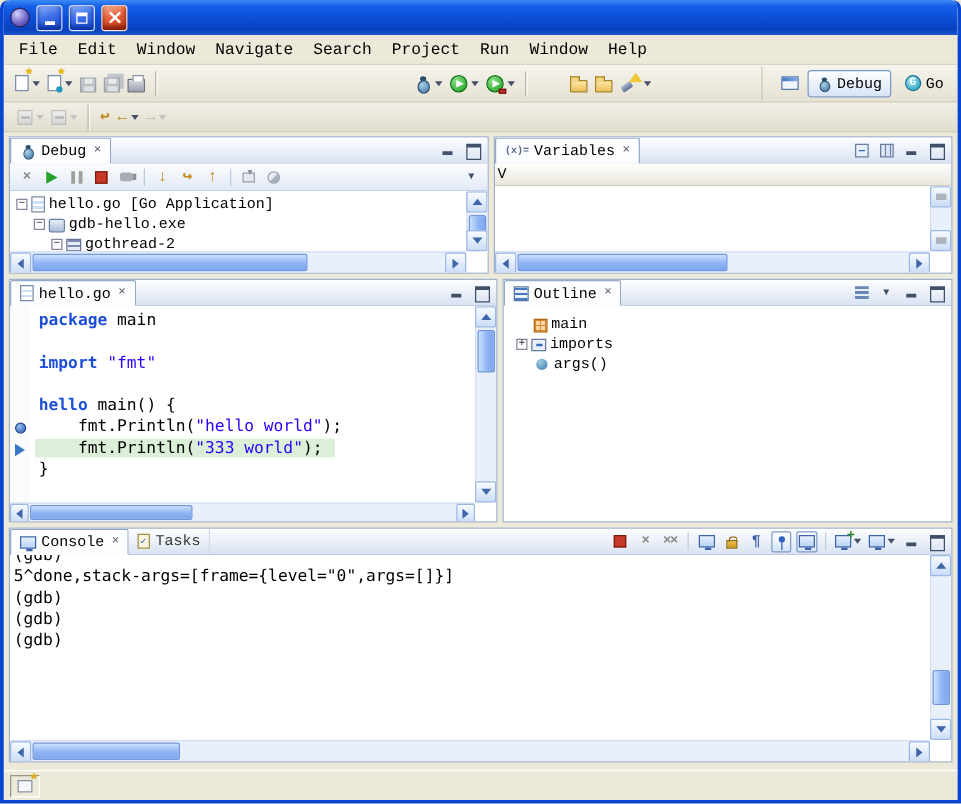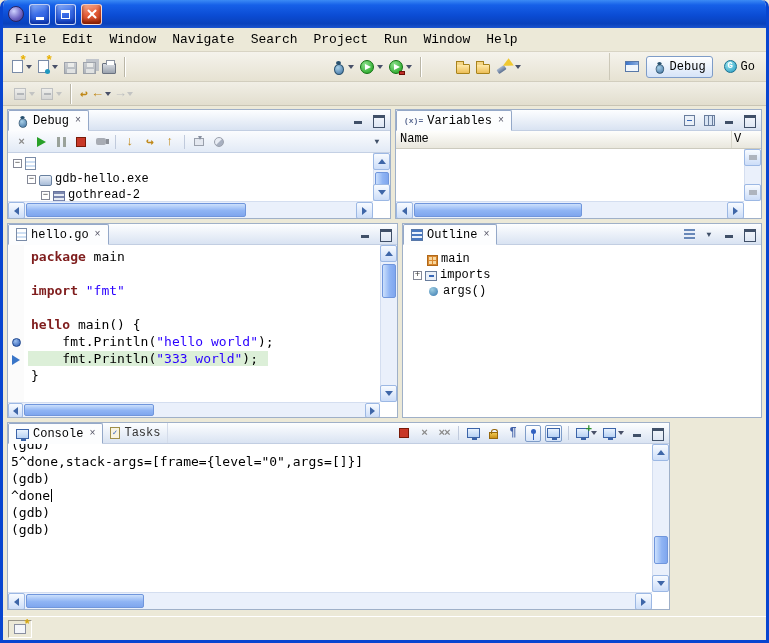--- a/index.html
+++ b/index.html
@@ -69,21 +69,21 @@
   .i-goicn{width:13px;height:13px;border-radius:50%;background:radial-gradient(circle at 35% 30%,#A0E8F0,#2098C0);border:1px solid #187090;position:relative;flex:none}
   .i-goicn::after{content:"G";position:absolute;left:3px;top:0px;color:#fff;font-size:9px;font-weight:bold}
 
   
   .workbench{flex:1;position:relative;background:#ECE9D8}
   .panel{position:absolute;border:1px solid #9FB0C8;background:#FCFDFE;display:flex;flex-direction:column;overflow:hidden}
   #p-debug{left:4px;top:3px;width:384px;height:110px}
   #p-vars{left:392px;top:3px;width:367px;height:110px}
   #p-editor{left:4px;top:117px;width:391px;height:195px}
   #p-outline{left:399px;top:117px;width:360px;height:195px}
-  #p-console{left:4px;top:316px;width:663px;height:188px}
+  #p-console{left:4px;top:316px;width:755px;height:188px}
   .tabrow{height:21px;flex:none;display:flex;align-items:stretch;background:linear-gradient(180deg,#FDFEFF,#D9E3F2);border-bottom:1px solid #C2CEE2}
   .vtab{display:flex;align-items:center;gap:4px;padding:0 7px;font-size:12px;color:#333;border-right:1px solid #D4DCEA;white-space:nowrap}
   .vtab.active{background:#FCFDFE;border:1px solid #94A8C8;border-bottom:1px solid #FCFDFE;margin-bottom:-1px;border-radius:2px 2px 0 0;color:#000}
   .tclose{font-size:10px;color:#556;margin-left:2px}
   .tab-actions{margin-left:auto;display:flex;align-items:center;gap:4px;padding:0 4px}
   .tool{min-width:16px;height:17px;display:flex;align-items:center;justify-content:center;padding:0 1px}
   .pressed{border:1px solid #7E9CC8;background:linear-gradient(180deg,#FFF,#D6E4F8);border-radius:2px}
   .vmin{width:13px;height:12px;position:relative}
   .vmin::after{content:"";position:absolute;left:2px;bottom:2px;width:8px;height:3px;background:#405068}
   .vmax{width:13px;height:12px;position:relative}
@@ -139,21 +139,21 @@
   
   .ed-body{flex:1;position:relative;background:#fff;display:flex;overflow:hidden}
   .ruler{width:16px;flex:none;background:#FBFBFB;padding-top:4px}
   .ruler-row{height:17px;display:flex;align-items:center;justify-content:center}
   .mk-circle{width:9px;height:9px;border-radius:50%;background:radial-gradient(circle at 35% 30%,#9CC0F0,#2858B0);border:1px solid #1C458E}
   .mk-arrow{width:0;height:0;border-left:8px solid #3A76C8;border-top:5px solid transparent;border-bottom:5px solid transparent}
   .codewrap{flex:1;padding:4px 17px 0 4px;overflow:hidden;font-family:"DejaVu Sans Mono",monospace;font-size:13px}
   .code-line{height:17px;white-space:pre}
   .line-inner{display:inline-block;padding:0 3px}
   .line-inner.hl{background:#DCEFD8;padding-right:10px}
-  .tok-kw{color:#7f1d1d;font-weight:bold}
+  .tok-kw{color:#1d4ed8;font-weight:bold}
   .tok-str{color:#2A00FF}
   .tok-pl{color:#000}
 
   
   .cols{display:flex;height:18px;background:linear-gradient(180deg,#FEFEFC,#E9E7DD);border-bottom:1px solid #CCCABE;font-size:12px;flex:none;padding-right:17px}
   .col-name{flex:1;padding:1px 4px;border-right:1px solid #D8D6CA}
   .col-v{width:12px;padding:1px 2px;overflow:hidden}
   .vars-body{flex:1;position:relative;background:#fff;overflow:hidden}
 
   
@@ -350,20 +350,21 @@
           </span>
         <span class="tool" style="margin-left:auto">
             <span class="vmenu">▼</span>
           </span>
       </div>
       <div class="tree" style="position:relative;padding-right:17px">
         <div>
             <div class="trow" style="padding-left: 2px;">
               <span class="expander">−</span>
               <span class="ticon go-file"></span>
+              <span class="tlabel">hello.go [Go Application]</span>
             </div>
             <div class="trow" style="padding-left: 16px;">
               <span class="expander">−</span>
               <span class="ticon process"></span>
               <span class="tlabel">gdb-hello.exe</span>
             </div>
             <div class="trow" style="padding-left: 30px;">
               <span class="expander">−</span>
               <span class="ticon thread"></span>
               <span class="tlabel">gothread-2</span>
@@ -406,21 +407,20 @@
             </span>
           <span class="tool">
               <span class="vmin"></span>
             </span>
           <span class="tool">
               <span class="vmax"></span>
             </span>
         </span>
       </div>
       <div class="cols">
-        <span class="col-name">Name</span>
         <span class="col-v">V</span>
       </div>
       <div class="vars-body">
         <div class="sbv" style="bottom:17px">
           <span class="sbtn" style="top:0;right:0">
               <span class="t-up t-dis"></span>
             </span>
           <span class="sbtn" style="bottom:0;right:0">
               <span class="t-down t-dis"></span>
             </span>
@@ -596,21 +596,20 @@
           <span class="tool">
               <span class="vmax"></span>
             </span>
         </span>
       </div>
       <div class="con-body">
         <div class="console-out">
             <div class="c-line">(gdb)</div>
             <div class="c-line">5^done,stack-args=[frame={level="0",args=[]}]</div>
             <div class="c-line">(gdb)</div>
-            <div class="c-line">^done<span class="caret"></span></div>
             <div class="c-line">(gdb)</div>
             <div class="c-line">(gdb)</div>
           </div>
         <div class="sbv" style="bottom:17px">
           <span class="sbtn" style="top:0;right:0">
               <span class="t-up"></span>
             </span>
           <span class="thumb-v" style="top:92px;height:28px"></span>
           <span class="sbtn" style="bottom:0;right:0">
               <span class="t-down"></span>

